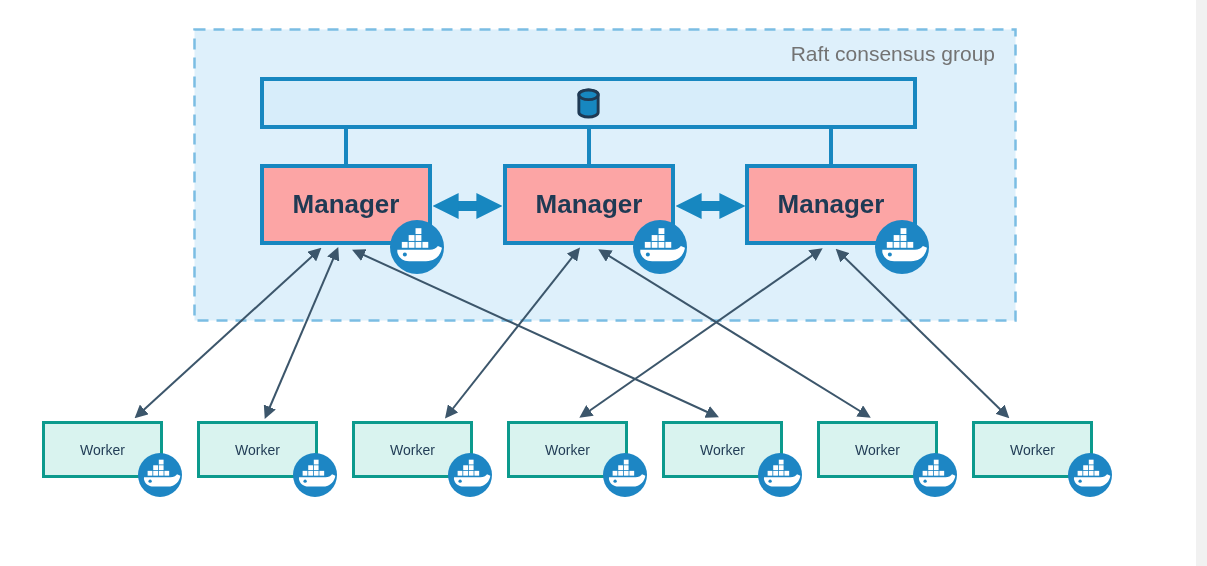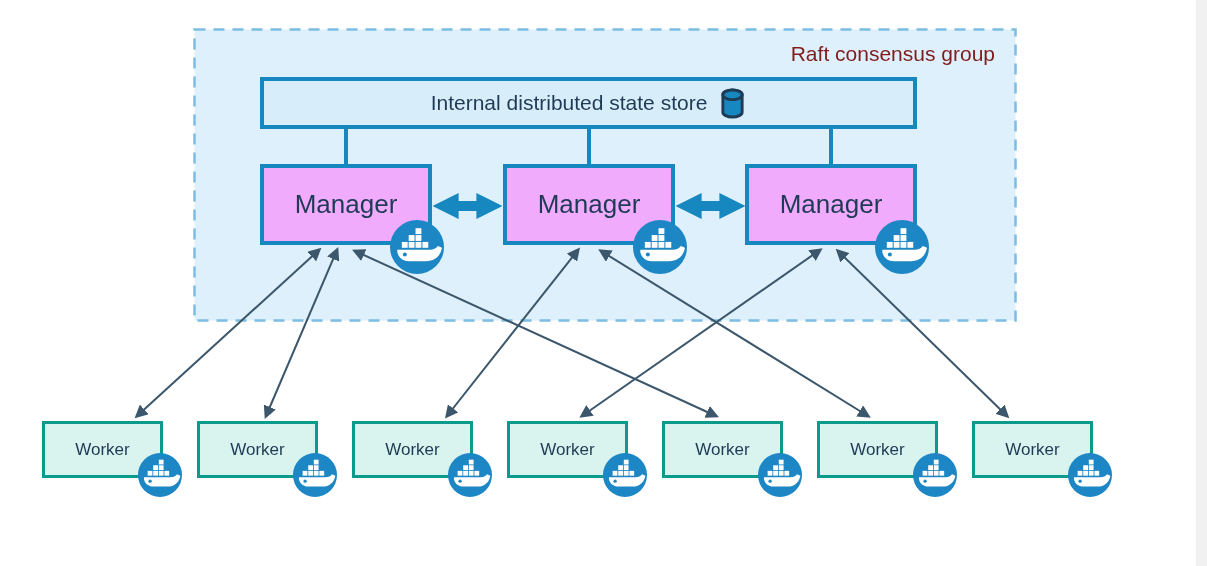--- a/index.html
+++ b/index.html
@@ -5,31 +5,31 @@
   html,body{margin:0;padding:0;background:#ffffff;}
   .canvas{
     position:relative;width:1207px;height:566px;overflow:hidden;background:#ffffff;
     font-family:"Liberation Sans",sans-serif;color:#1f3a54;
   }
   
   .group{position:absolute;z-index:1;}
   .group-raft{left:193px;top:28px;width:824px;height:294px;}
   .group-gossip{left:12px;top:382px;width:1180px;height:153px;}
   .gborder{position:absolute;left:0;top:0;}
-  .glabel{position:absolute;font-size:21px;color:#7f1d1d;white-space:nowrap;}
+  .glabel{position:absolute;font-size:21px;color:#737373;white-space:nowrap;}
   .raft-label{top:14px;right:22px;}
   .gossip-label{bottom:12px;right:18px;}
   
   .overlay{position:absolute;left:0;top:0;z-index:2;pointer-events:none;}
   
   .node{position:absolute;z-index:3;box-sizing:border-box;display:flex;align-items:center;justify-content:center;}
   .node-store{left:260px;top:77px;width:657px;height:52px;background:#d7edfa;border:4px solid #1787c0;font-size:21px;gap:12px;}
-  .node-manager{top:164px;width:172px;height:81px;background:#f0abfc;border:4px solid #1787c0;font-size:26px;}
+  .node-manager{top:164px;width:172px;height:81px;background:#fca5a5;border:4px solid #1787c0;font-size:26px;font-weight:bold;}
   .m1{left:260px}.m2{left:503px}.m3{left:745px}
-  .node-worker{top:421px;width:121px;height:57px;background:#d9f3ef;border:3px solid #0c9a8d;font-size:17px;}
+  .node-worker{top:421px;width:121px;height:57px;background:#d9f3ef;border:3px solid #0c9a8d;font-size:14px;}
   .w1{left:42px}.w2{left:197px}.w3{left:352px}.w4{left:507px}.w5{left:662px}.w6{left:817px}.w7{left:972px}
   
   .badge{position:absolute;display:block;line-height:0;}
   .badge svg{display:block;width:100%;height:100%;}
   .badge-lg{width:54px;height:54px;right:-16px;bottom:-33px;}
   .badge-sm{width:44px;height:44px;right:-22px;bottom:-22px;}
   .db-icon{flex:0 0 auto;}
   .edge-strip{position:absolute;right:0;top:0;width:11px;height:566px;background:#f1f1f1;z-index:0;}
   .hidden-defs{position:absolute;width:0;height:0;overflow:hidden;}
 </style>
@@ -85,21 +85,20 @@
     <line x1="319" y1="250" x2="137" y2="416" stroke="#3c566b" stroke-width="2" marker-start="url(#arrowDark)" marker-end="url(#arrowDark)"></line>
     <line x1="337" y1="250" x2="266" y2="416" stroke="#3c566b" stroke-width="2" marker-start="url(#arrowDark)" marker-end="url(#arrowDark)"></line>
     <line x1="355" y1="251" x2="716" y2="416" stroke="#3c566b" stroke-width="2" marker-start="url(#arrowDark)" marker-end="url(#arrowDark)"></line>
     <line x1="578" y1="250" x2="447" y2="416" stroke="#3c566b" stroke-width="2" marker-start="url(#arrowDark)" marker-end="url(#arrowDark)"></line>
     <line x1="601" y1="251" x2="868" y2="416" stroke="#3c566b" stroke-width="2" marker-start="url(#arrowDark)" marker-end="url(#arrowDark)"></line>
     <line x1="820" y1="250" x2="582" y2="416" stroke="#3c566b" stroke-width="2" marker-start="url(#arrowDark)" marker-end="url(#arrowDark)"></line>
     <line x1="838" y1="251" x2="1007" y2="416" stroke="#3c566b" stroke-width="2" marker-start="url(#arrowDark)" marker-end="url(#arrowDark)"></line>
   </svg>
 
   <div class="node node-store">
-    <span>Internal distributed state store</span>
     <svg class="db-icon" width="27" height="31" viewBox="0 0 28 32">
       <path d="M4 7 C4 4.2 8.5 2 14 2 S24 4.2 24 7 V25 C24 27.8 19.5 30 14 30 S4 27.8 4 25 Z" fill="#1787c0" stroke="#1f3a54" stroke-width="3"></path>
       <ellipse cx="14" cy="7" rx="10" ry="5" fill="#1787c0" stroke="#1f3a54" stroke-width="3"></ellipse>
     </svg>
   </div>
 
   <div class="node node-manager m1">
     <span>Manager</span>
     <span class="badge badge-lg">
         <svg viewBox="0 0 48 48">

